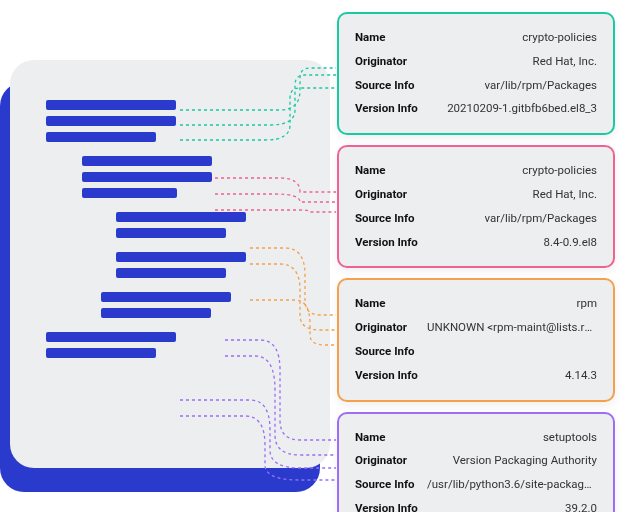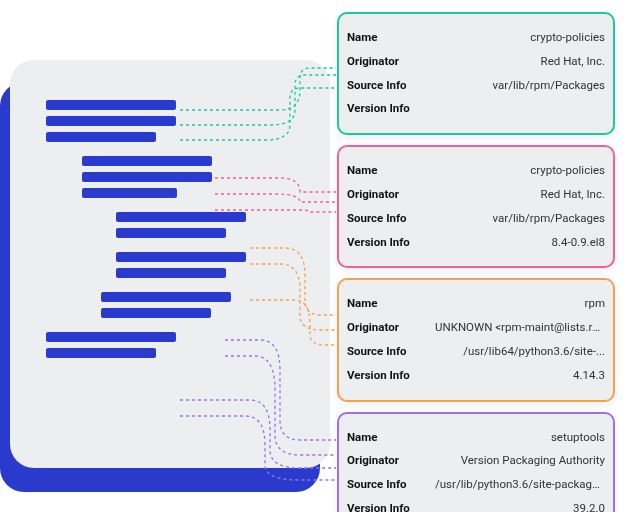--- a/index.html
+++ b/index.html
@@ -63,21 +63,21 @@
     top: 12px;
     width: 278px;
     display: flex;
     flex-direction: column;
     gap: 10px;
   }
   .card {
     background: #eceef0;
     border-radius: 10px;
     border: 2px solid;
-    padding: 12px 8px;
+    padding: 12px 16px;
     box-shadow: 0 4px 10px rgba(0,0,0,0.06);
   }
   .card.green  { border-color: #19c9a0; }
   .card.pink   { border-color: #f06292; }
   .card.orange { border-color: #f5a04c; }
   .card.purple { border-color: #9a6ef5; }
 
   .row {
     display: flex;
     justify-content: space-between;
@@ -158,20 +158,21 @@
     <div class="row">
       <span class="k">Originator</span>
       <span class="v">Red Hat, Inc.</span>
     </div>
     <div class="row">
       <span class="k">Source Info</span>
       <span class="v">var/lib/rpm/Packages</span>
     </div>
     <div class="row">
       <span class="k">Version Info</span>
+      <span class="v">20210209-1.gitbfb6bed.el8_3</span>
     </div>
   </div>
 
   <div class="card pink">
     <div class="row">
       <span class="k">Name</span>
       <span class="v">crypto-policies</span>
     </div>
     <div class="row">
       <span class="k">Originator</span>
@@ -191,21 +192,20 @@
     <div class="row">
       <span class="k">Name</span>
       <span class="v">rpm</span>
     </div>
     <div class="row">
       <span class="k">Originator</span>
       <span class="v">UNKNOWN &lt;rpm-maint@lists.rpm...</span>
     </div>
     <div class="row">
       <span class="k">Source Info</span>
-      <span class="v">/usr/lib64/python3.6/site-...</span>
     </div>
     <div class="row">
       <span class="k">Version Info</span>
       <span class="v">4.14.3</span>
     </div>
   </div>
 
   <div class="card purple">
     <div class="row">
       <span class="k">Name</span>

